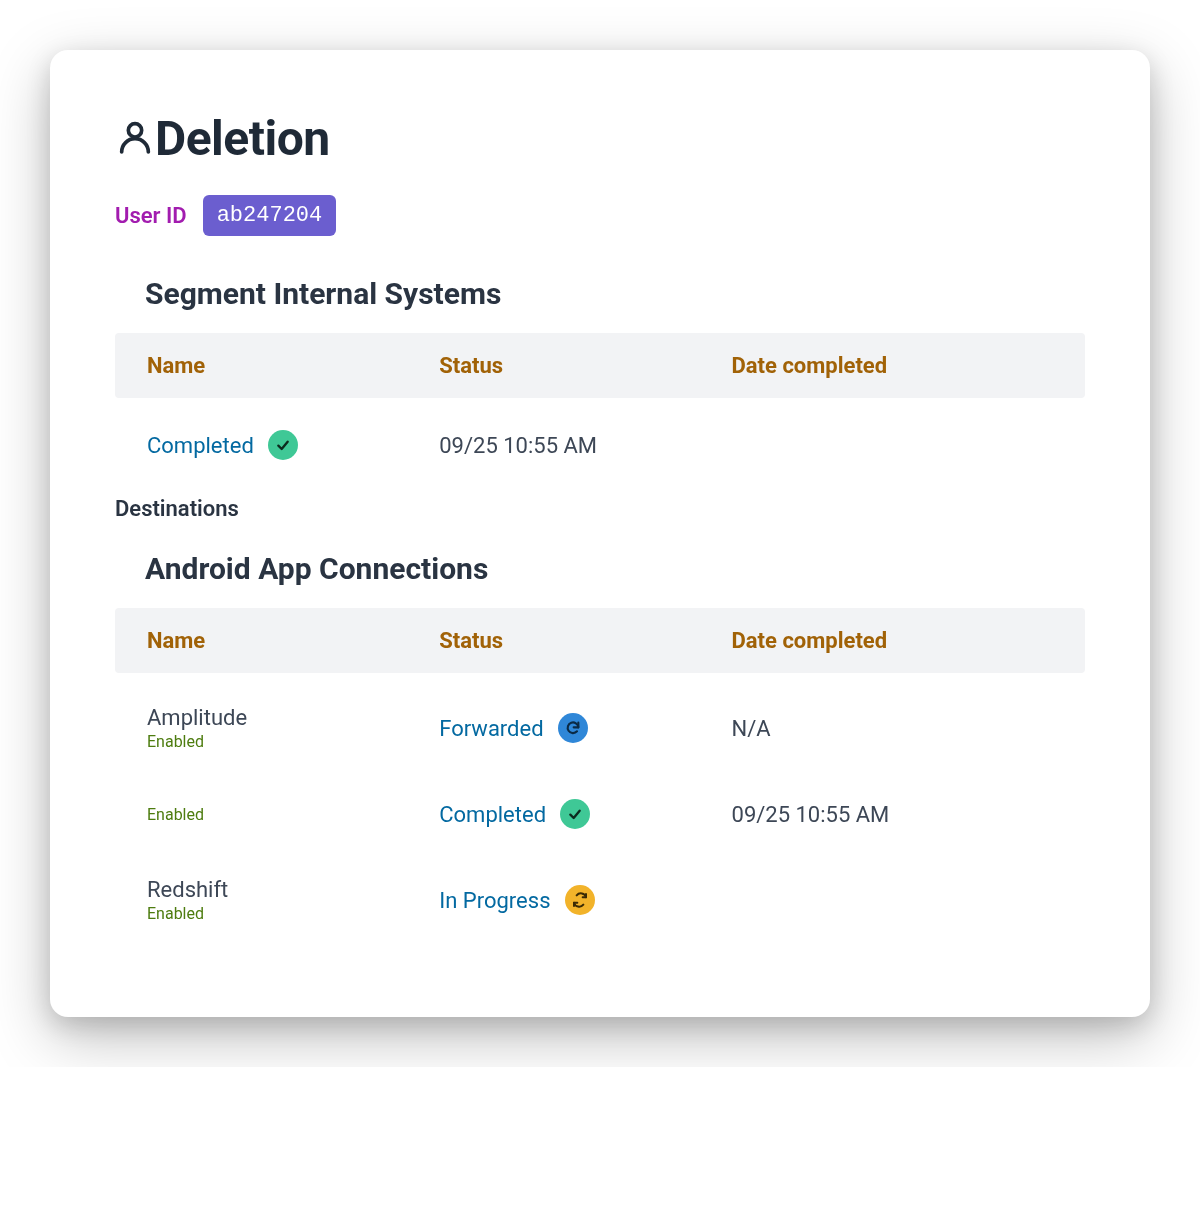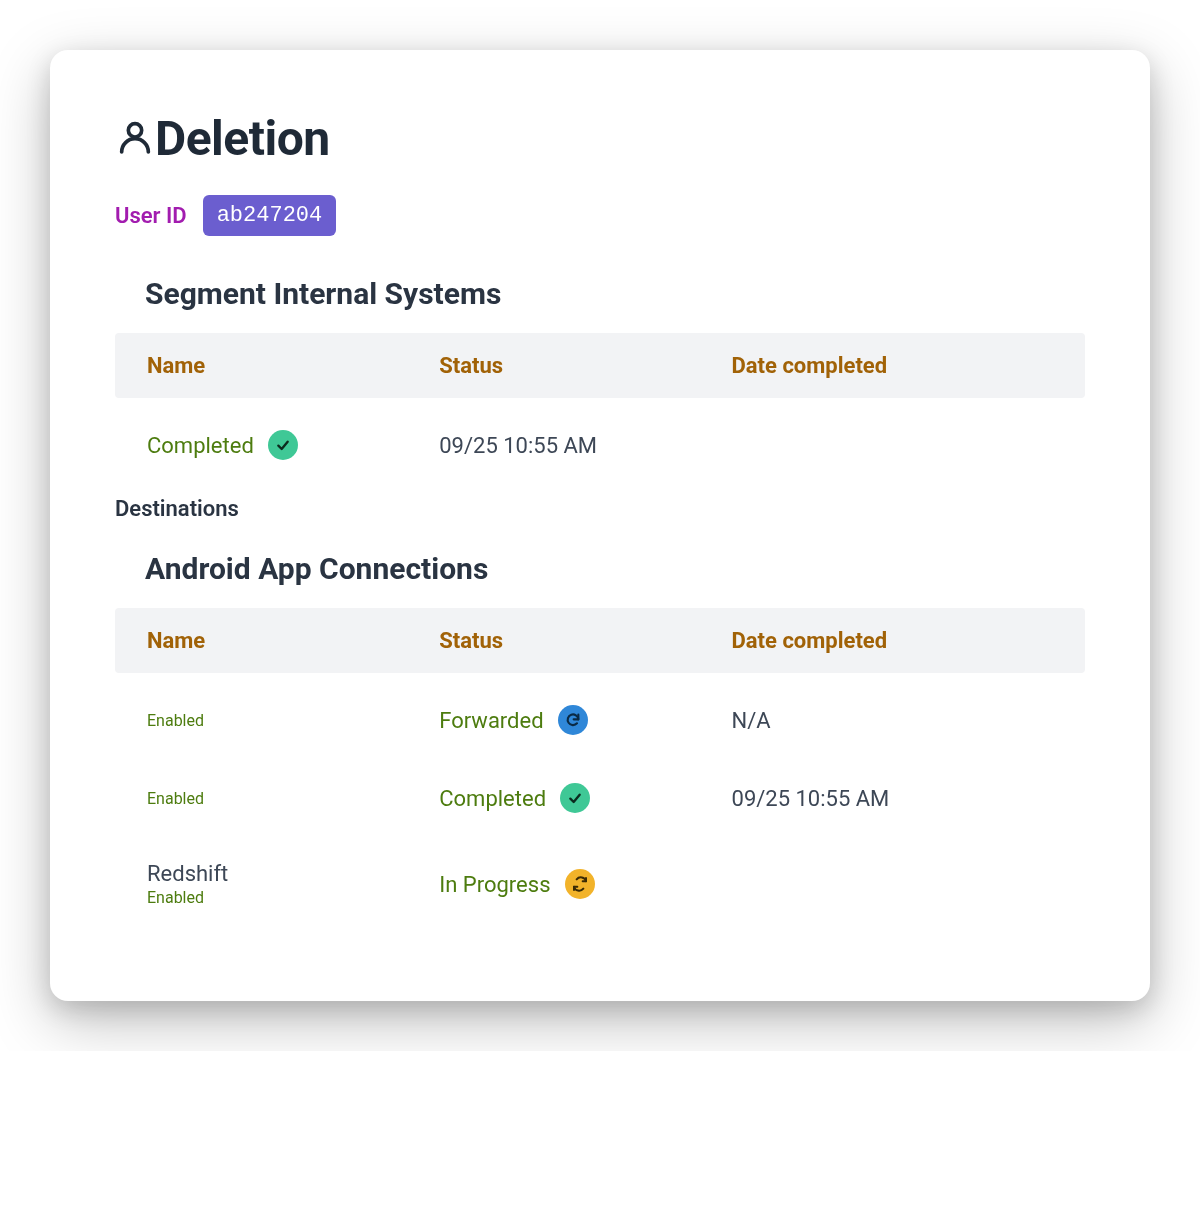--- a/index.html
+++ b/index.html
@@ -89,21 +89,21 @@
       font-size: 16px;
       color: #4d7c0f;
     }
     .cell-status {
       display: flex;
       align-items: center;
       gap: 14px;
     }
     .status-text {
       font-size: 22px;
-      color: #4d7c0f;
+      color: #0369a1;
     }
     .status-icon {
       width: 30px;
       height: 30px;
       border-radius: 50%;
       display: flex;
       align-items: center;
       justify-content: center;
       flex-shrink: 0;
     }
@@ -167,20 +167,21 @@
   <h2 class="section-heading">Android App Connections</h2>
 
   <div class="table-header">
     <div class="th">Name</div>
     <div class="th">Status</div>
     <div class="th">Date completed</div>
   </div>
 
   <div class="table-row">
     <div class="cell-name">
+      <span class="name-primary">Amplitude</span>
       <span class="name-sub">Enabled</span>
     </div>
     <div class="cell-status">
       <span class="status-text">Forwarded</span>
       <span class="status-icon forwarded">
         <svg viewBox="0 0 24 24" fill="none" stroke="#0a2a45" stroke-width="3.2" stroke-linecap="round" stroke-linejoin="round">
           <path d="M20 11a8 8 0 1 0-2 6"></path>
           <polyline points="20 4 20 11 13 11"></polyline>
         </svg>
       </span>

